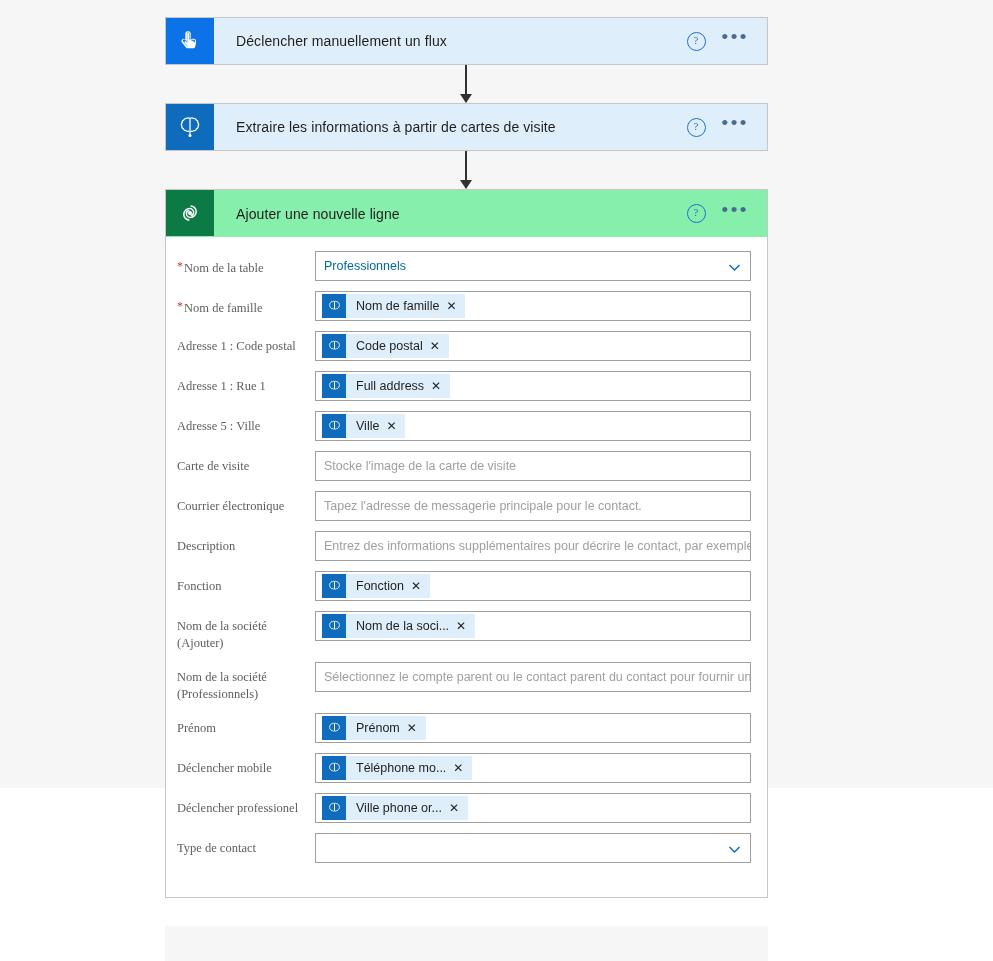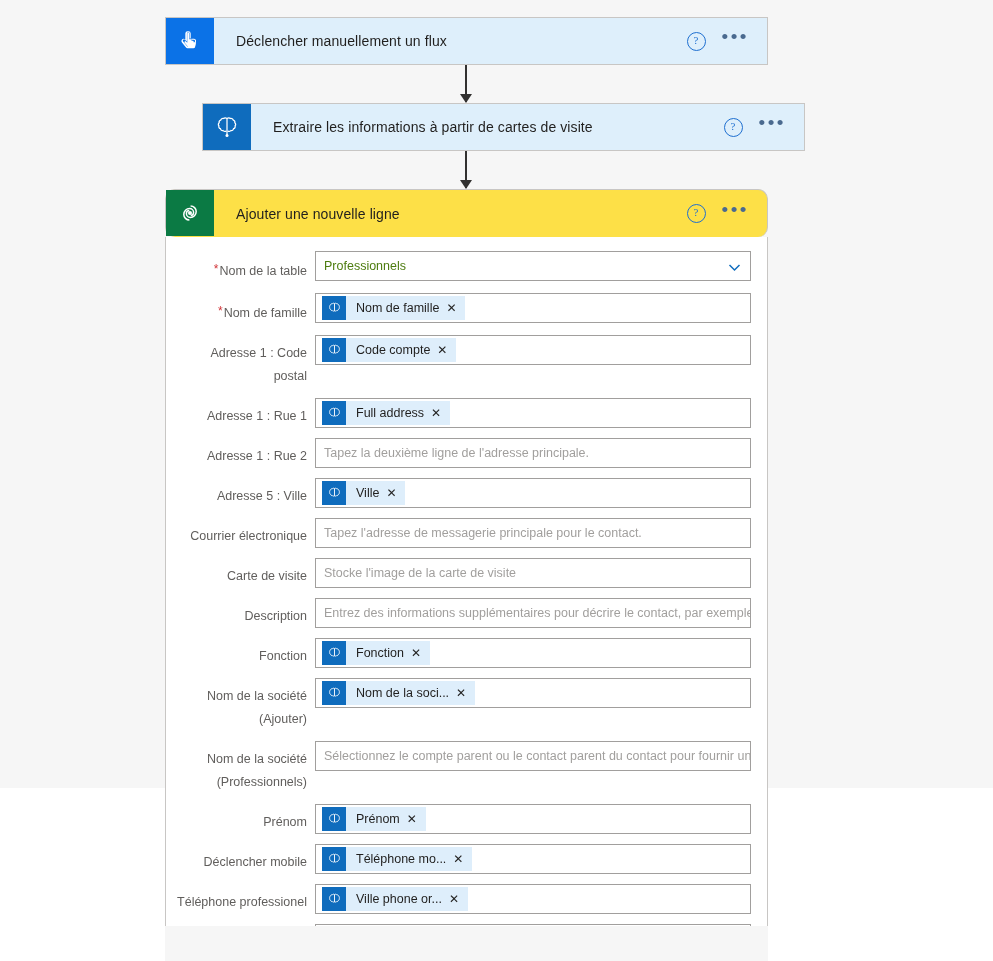--- a/index.html
+++ b/index.html
@@ -72,21 +72,21 @@
   .card-title {
     flex: 1;
     display: flex;
     align-items: center;
     padding-left: 22px;
     font-size: 14px;
     color: #201f1e;
     letter-spacing: .1px;
   }
   .hdr-blue  { background: #deeffb; }
-  .hdr-green { background: #fde047; border-radius: 10px; }
+  .hdr-green { background: #86efac; }
 
   .hdr-actions {
     display: flex;
     align-items: center;
     gap: 16px;
     padding-right: 18px;
   }
   .help-icon {
     width: 17px; height: 17px;
     border-radius: 50%;
@@ -142,22 +142,23 @@
     margin-bottom: 10px;
   }
   .form-label {
     width: 138px;
     min-width: 138px;
     padding-top: 7px;
     padding-right: 8px;
     box-sizing: border-box;
     font-size: 12.5px;
     color: #605e5c;
-    line-height: 23px;
-    text-align: right;
+    line-height: 17px;
+    text-align: left;
+    font-family: Liberation Serif, serif;
   }
   .form-label .req {
     color: #d13438;
     font-size: 12px;
     margin-right: 1px;
     vertical-align: 2px;
   }
 
   .field {
     flex: 1;
@@ -205,21 +206,21 @@
     font-size: 12px;
     color: #201f1e;
     padding-right: 9px;
     cursor: pointer;
     line-height: 1;
   }
 
   .dd-value {
     padding-left: 8px;
     font-size: 12.5px;
-    color: #4d7c0f;
+    color: #0369a1;
   }
   .chevron {
     position: absolute;
     right: 10px;
     top: 9px;
     width: 12px; height: 12px;
     cursor: pointer;
   }
   .chevron svg { display:block; }
 
@@ -254,21 +255,21 @@
       <div class="card-title">Déclencher manuellement un flux</div>
       <div class="hdr-actions">
         <div class="help-icon">?</div>
         <div class="ellipsis-icon">•••</div>
       </div>
     </div>
   </div>
 
   <div class="connector" style="top:65px; height:37px;"></div>
 
-  <div class="card" style="top:103px;margin-left:37px;">
+  <div class="card" style="top:103px;">
     <div class="card-header standalone hdr-blue">
       <div class="card-icon icon-blue-ai">
         <svg width="26" height="26" viewBox="0 0 26 26" aria-hidden="true">
           <g fill="none" stroke="#ffffff" stroke-width="1.25">
             <path d="M13 4.6c-1.0-1.0-2.6-1.0-3.4-.1-1.3-.35-2.6.4-2.85 1.6-1.25.3-1.95 1.55-1.55 2.7-1.05.75-1.15 2.2-.25 3.05-.5 1.25.25 2.6 1.5 2.85.15 1.3 1.4 2.15 2.6 1.8.7 1.1 2.25 1.3 3.25.45"></path>
             <path d="M13 4.6c1.0-1.0 2.6-1.0 3.4-.1 1.3-.35 2.6.4 2.85 1.6 1.25.3 1.95 1.55 1.55 2.7 1.05.75 1.15 2.2.25 3.05.5 1.25-.25 2.6-1.5 2.85-.15 1.3-1.4 2.15-2.6 1.8-.7 1.1-2.25 1.3-3.25.45"></path>
             <path d="M13 4.3v13.6"></path>
             <path d="M13 17.9v3.9"></path>
           </g>
           <circle cx="13" cy="21.6" r="1.5" fill="#ffffff"></circle>
@@ -339,21 +340,21 @@
               <span class="chip">
                 <span class="chip-icon">
                   <svg width="15" height="15" viewBox="0 0 26 26" aria-hidden="true">
                     <g fill="none" stroke="#ffffff" stroke-width="1.6">
                       <path d="M13 4.6c-1.0-1.0-2.6-1.0-3.4-.1-1.3-.35-2.6.4-2.85 1.6-1.25.3-1.95 1.55-1.55 2.7-1.05.75-1.15 2.2-.25 3.05-.5 1.25.25 2.6 1.5 2.85.15 1.3 1.4 2.15 2.6 1.8.7 1.1 2.25 1.3 3.25.45"></path>
                       <path d="M13 4.6c1.0-1.0 2.6-1.0 3.4-.1 1.3-.35 2.6.4 2.85 1.6 1.25.3 1.95 1.55 1.55 2.7 1.05.75 1.15 2.2.25 3.05.5 1.25-.25 2.6-1.5 2.85-.15 1.3-1.4 2.15-2.6 1.8-.7 1.1-2.25 1.3-3.25.45"></path>
                       <path d="M13 4.3v13.6"></path>
                     </g>
                   </svg>
                 </span>
-                <span class="chip-label">Code compte</span>
+                <span class="chip-label">Code postal</span>
                 <span class="chip-x">✕</span>
               </span>
             </div>
           </div>
           <div class="form-row">
             <div class="form-label"><span>Adresse 1 : Rue 1</span></div>
             <div class="field">
               <span class="chip">
                 <span class="chip-icon">
                   <svg width="15" height="15" viewBox="0 0 26 26" aria-hidden="true">
@@ -363,56 +364,50 @@
                       <path d="M13 4.3v13.6"></path>
                     </g>
                   </svg>
                 </span>
                 <span class="chip-label">Full address</span>
                 <span class="chip-x">✕</span>
               </span>
             </div>
           </div>
           <div class="form-row">
-            <div class="form-label"><span>Adresse 1 : Rue 2</span></div>
-            <div class="field">
-              <span class="placeholder">Tapez la deuxième ligne de l'adresse principale.</span>
-            </div>
-          </div>
-          <div class="form-row">
             <div class="form-label"><span>Adresse 5 : Ville</span></div>
             <div class="field">
               <span class="chip">
                 <span class="chip-icon">
                   <svg width="15" height="15" viewBox="0 0 26 26" aria-hidden="true">
                     <g fill="none" stroke="#ffffff" stroke-width="1.6">
                       <path d="M13 4.6c-1.0-1.0-2.6-1.0-3.4-.1-1.3-.35-2.6.4-2.85 1.6-1.25.3-1.95 1.55-1.55 2.7-1.05.75-1.15 2.2-.25 3.05-.5 1.25.25 2.6 1.5 2.85.15 1.3 1.4 2.15 2.6 1.8.7 1.1 2.25 1.3 3.25.45"></path>
                       <path d="M13 4.6c1.0-1.0 2.6-1.0 3.4-.1 1.3-.35 2.6.4 2.85 1.6 1.25.3 1.95 1.55 1.55 2.7 1.05.75 1.15 2.2.25 3.05.5 1.25-.25 2.6-1.5 2.85-.15 1.3-1.4 2.15-2.6 1.8-.7 1.1-2.25 1.3-3.25.45"></path>
                       <path d="M13 4.3v13.6"></path>
                     </g>
                   </svg>
                 </span>
                 <span class="chip-label">Ville</span>
                 <span class="chip-x">✕</span>
               </span>
             </div>
           </div>
           <div class="form-row">
+            <div class="form-label"><span>Carte de visite</span></div>
+            <div class="field">
+              <span class="placeholder">Stocke l'image de la carte de visite</span>
+            </div>
+          </div>
+          <div class="form-row">
             <div class="form-label"><span>Courrier électronique</span></div>
             <div class="field">
               <span class="placeholder">Tapez l'adresse de messagerie principale pour le contact.</span>
             </div>
           </div>
           <div class="form-row">
-            <div class="form-label"><span>Carte de visite</span></div>
-            <div class="field">
-              <span class="placeholder">Stocke l'image de la carte de visite</span>
-            </div>
-          </div>
-          <div class="form-row">
             <div class="form-label"><span>Description</span></div>
             <div class="field">
               <span class="placeholder">Entrez des informations supplémentaires pour décrire le contact, par exemple u</span>
             </div>
           </div>
           <div class="form-row">
             <div class="form-label"><span>Fonction</span></div>
             <div class="field">
               <span class="chip">
                 <span class="chip-icon">
@@ -483,21 +478,21 @@
                       <path d="M13 4.3v13.6"></path>
                     </g>
                   </svg>
                 </span>
                 <span class="chip-label">Téléphone mo...</span>
                 <span class="chip-x">✕</span>
               </span>
             </div>
           </div>
           <div class="form-row">
-            <div class="form-label"><span>Téléphone professionel</span></div>
+            <div class="form-label"><span>Déclencher professionel</span></div>
             <div class="field">
               <span class="chip">
                 <span class="chip-icon">
                   <svg width="15" height="15" viewBox="0 0 26 26" aria-hidden="true">
                     <g fill="none" stroke="#ffffff" stroke-width="1.6">
                       <path d="M13 4.6c-1.0-1.0-2.6-1.0-3.4-.1-1.3-.35-2.6.4-2.85 1.6-1.25.3-1.95 1.55-1.55 2.7-1.05.75-1.15 2.2-.25 3.05-.5 1.25.25 2.6 1.5 2.85.15 1.3 1.4 2.15 2.6 1.8.7 1.1 2.25 1.3 3.25.45"></path>
                       <path d="M13 4.6c1.0-1.0 2.6-1.0 3.4-.1 1.3-.35 2.6.4 2.85 1.6 1.25.3 1.95 1.55 1.55 2.7 1.05.75 1.15 2.2.25 3.05.5 1.25-.25 2.6-1.5 2.85-.15 1.3-1.4 2.15-2.6 1.8-.7 1.1-2.25 1.3-3.25.45"></path>
                       <path d="M13 4.3v13.6"></path>
                     </g>
                   </svg>

